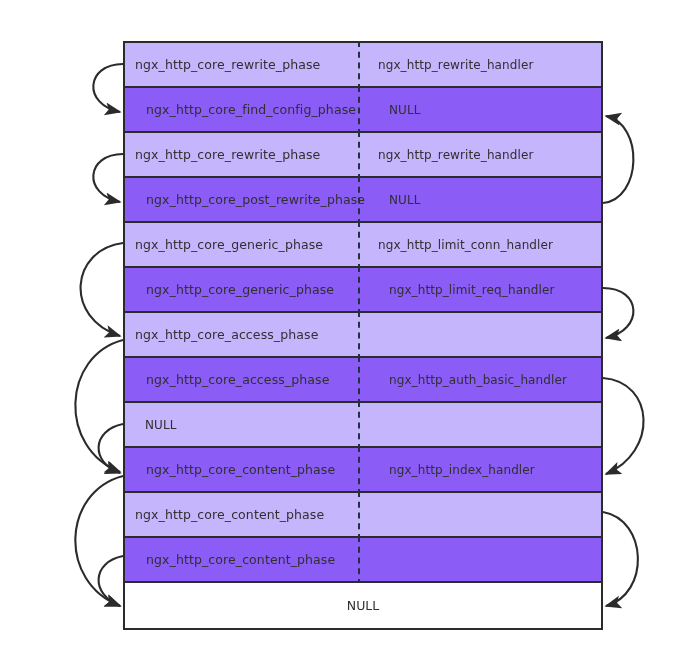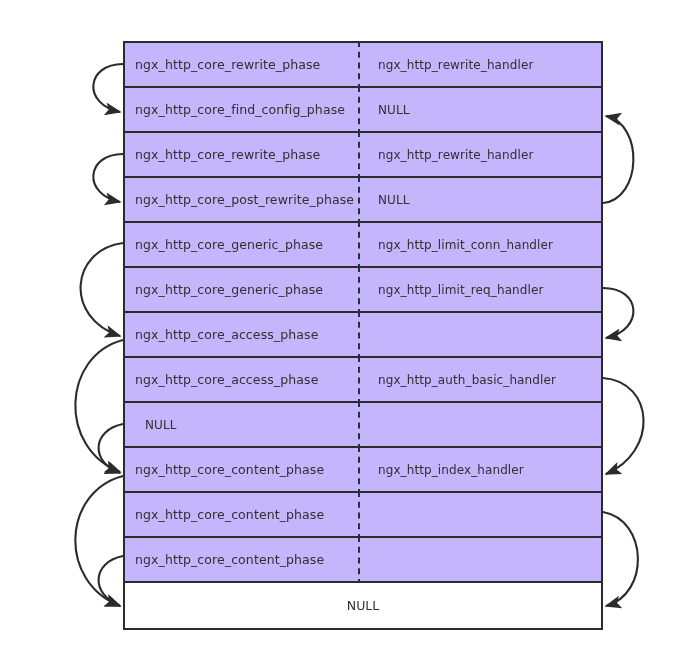--- a/index.html
+++ b/index.html
@@ -48,21 +48,21 @@
     position: relative;
     box-sizing: border-box;
     height: 45px;
     border-bottom: 2px solid #2b2b2b;
     display: flex;
     align-items: center;
   }
   .row:last-child { border-bottom: none; }
 
   .row.blue  { background: #c4b5fd; }
-  .row.peach { background: #c4b5fd; }
+  .row.peach { background: #8b5cf6; padding-left: 11px; }
   .row.white { background: #ffffff; }
 
   .cell-phase {
     box-sizing: border-box;
     width: 233px;
     padding-left: 10px;
     font-size: 12.5px;
     color: #303030;
     white-space: nowrap;
     letter-spacing: .1px;

